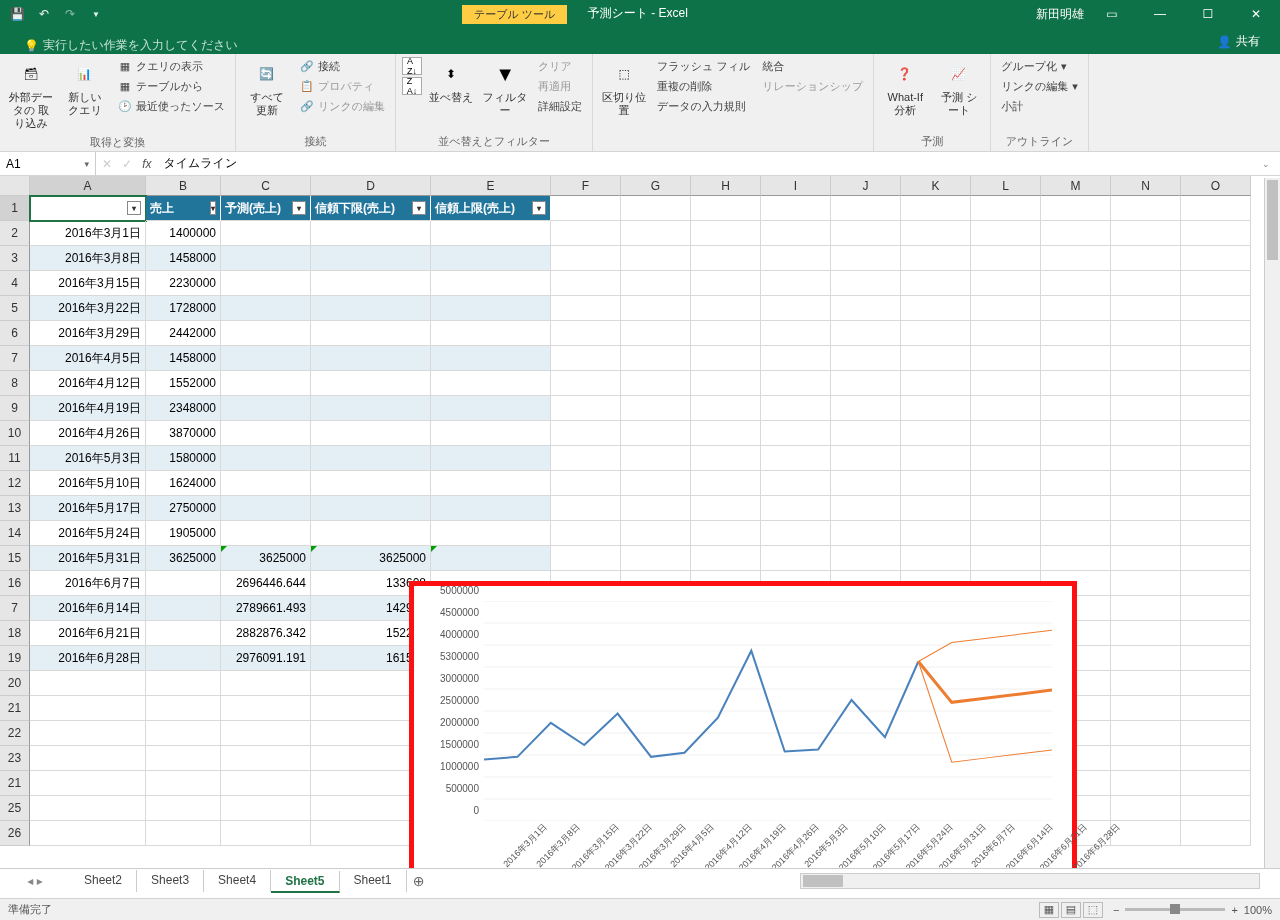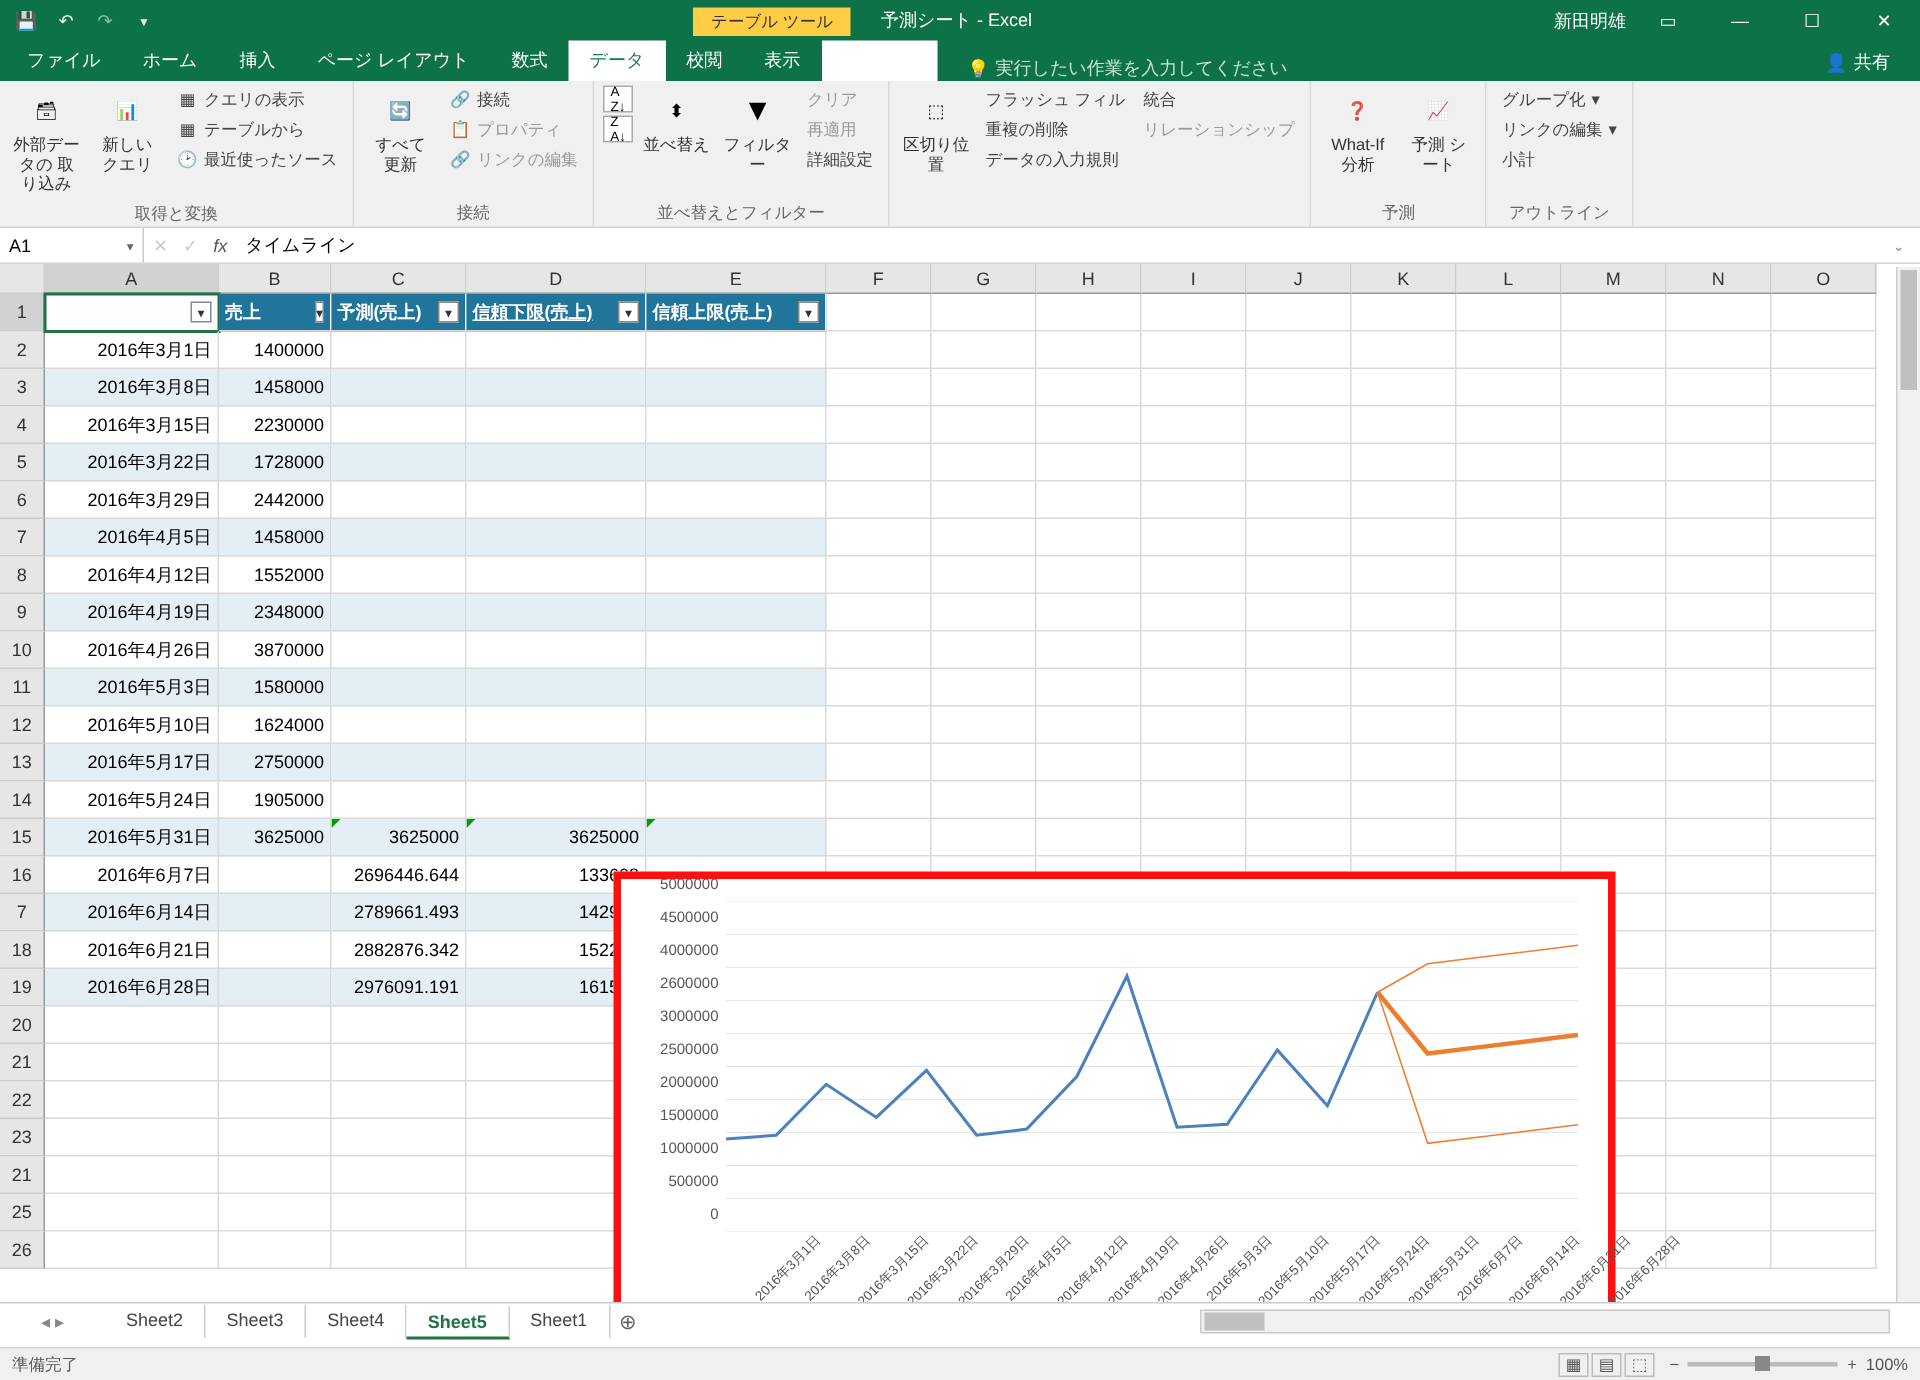--- a/index.html
+++ b/index.html
@@ -118,31 +118,20 @@
   <div class="right">
     <div style="font-size:12px">新田明雄</div>
     <div class="win-btn">▭</div>
     <div class="win-btn">—</div>
     <div class="win-btn">☐</div>
     <div class="win-btn">✕</div>
   </div>
 </div>
 
 <div class="tabs">
-  <div id="tabs-host" style="display: flex;">
-      <div class="tab">ファイル</div>
-      <div class="tab">ホーム</div>
-      <div class="tab">挿入</div>
-      <div class="tab">ページ レイアウト</div>
-      <div class="tab">数式</div>
-      <div class="tab active">データ</div>
-      <div class="tab">校閲</div>
-      <div class="tab">表示</div>
-      <div class="tab context" style="color: rgb(255, 255, 255);">デザイン</div>
-    </div>
   <div class="tell-me">💡 <span>実行したい作業を入力してください</span></div>
   <div class="right">
     <div class="share-btn">👤 <span>共有</span></div>
   </div>
 </div>
 
 <div class="ribbon">
   <div class="group">
     <div class="body">
       <div class="big-btn">
@@ -347,21 +336,21 @@
           <span class="dd">▾</span>
         </div>
         <div class="cell hdr-cell" style="width: 75px; gap: 36px;">
           <span>売上</span>
           <span class="dd">▾</span>
         </div>
         <div class="cell hdr-cell" style="width: 90px; text-align: center;">
           <span>予測(売上)</span>
           <span class="dd">▾</span>
         </div>
-        <div class="cell hdr-cell" style="width: 120px; text-decoration: underline;">
+        <div class="cell hdr-cell" style="width: 120px;">
           <span>信頼下限(売上)</span>
           <span class="dd">▾</span>
         </div>
         <div class="cell hdr-cell" style="width: 120px;">
           <span>信頼上限(売上)</span>
           <span class="dd">▾</span>
         </div>
         <div class="cell" style="width: 70px;"></div>
         <div class="cell" style="width: 70px;"></div>
         <div class="cell" style="width: 70px;"></div>
@@ -803,21 +792,21 @@
   <div class="chart-box">
     <div class="chart-inner">
       <div class="y-axis" id="y-axis">
           <div class="y-tick" style="bottom: 0%;">0</div>
           <div class="y-tick" style="bottom: 10%;">500000</div>
           <div class="y-tick" style="bottom: 20%;">1000000</div>
           <div class="y-tick" style="bottom: 30%;">1500000</div>
           <div class="y-tick" style="bottom: 40%;">2000000</div>
           <div class="y-tick" style="bottom: 50%;">2500000</div>
           <div class="y-tick" style="bottom: 60%;">3000000</div>
-          <div class="y-tick" style="bottom: 70%;">2600000</div>
+          <div class="y-tick" style="bottom: 70%;">5300000</div>
           <div class="y-tick" style="bottom: 80%;">4000000</div>
           <div class="y-tick" style="bottom: 90%;">4500000</div>
           <div class="y-tick" style="bottom: 100%;">5000000</div>
         </div>
       <div class="plot" id="plot">
         <svg id="chart-svg" width="100%" height="100%" viewBox="0 0 560 220" preserveAspectRatio="none">
             <line x1="0" x2="560" y1="220" y2="220" stroke="#ddd" stroke-width="0.5"></line>
             <line x1="0" x2="560" y1="198" y2="198" stroke="#ddd" stroke-width="0.5"></line>
             <line x1="0" x2="560" y1="176" y2="176" stroke="#ddd" stroke-width="0.5"></line>
             <line x1="0" x2="560" y1="154" y2="154" stroke="#ddd" stroke-width="0.5"></line>

